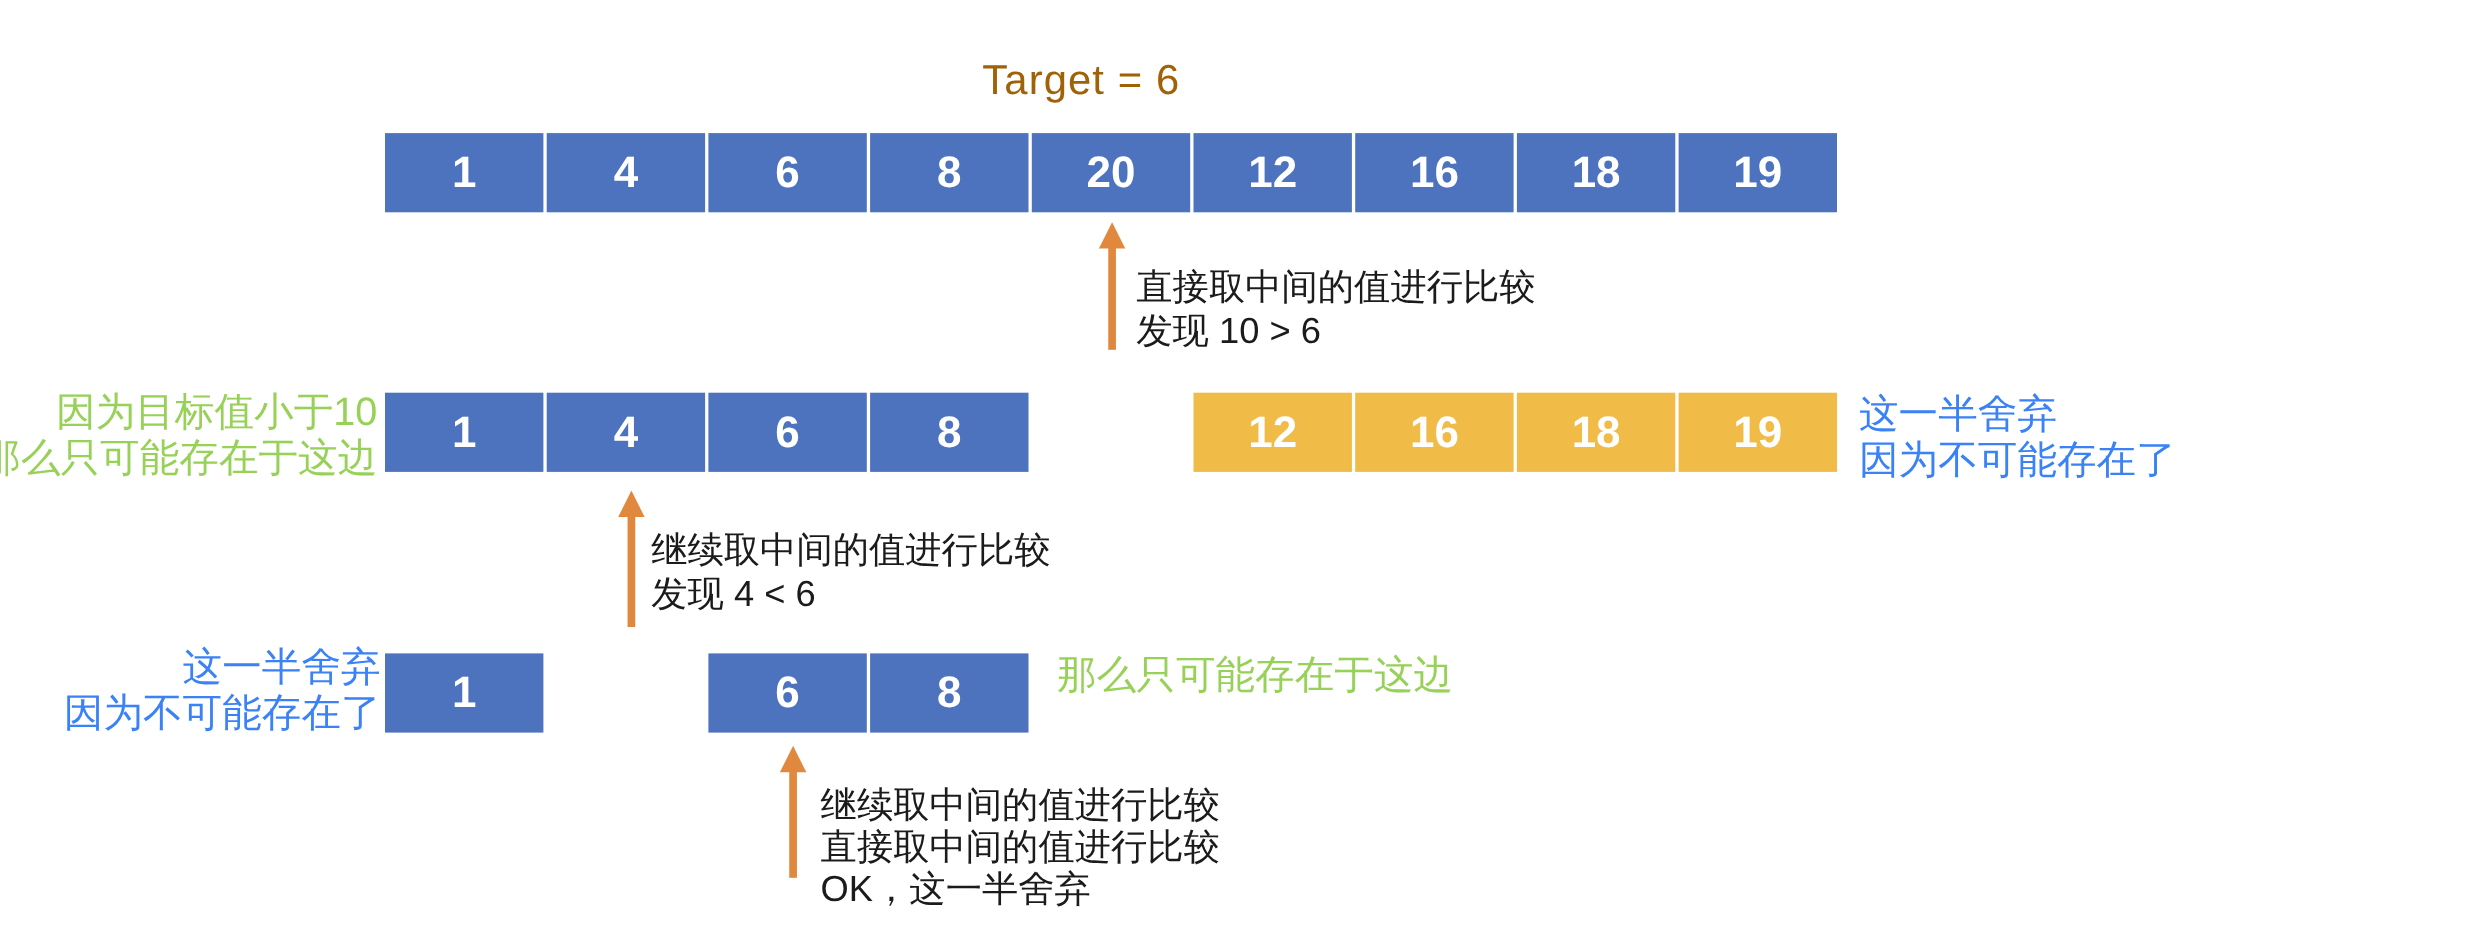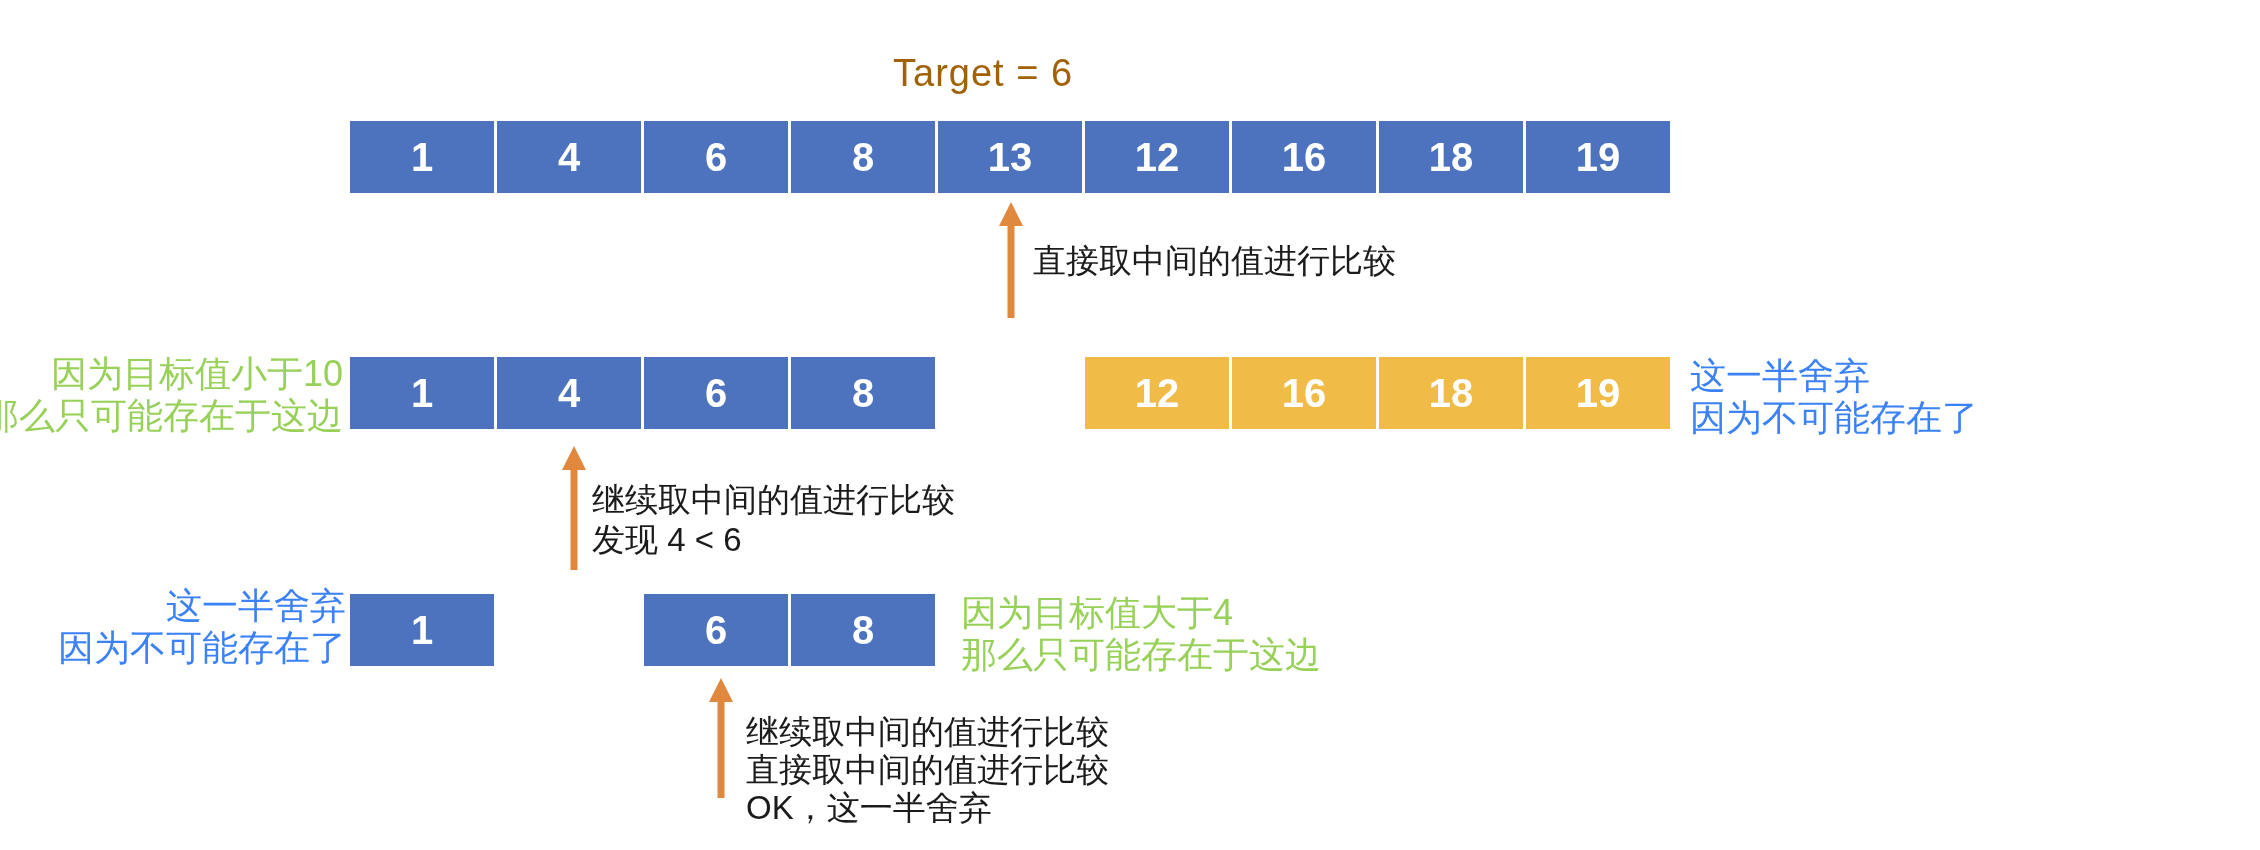--- a/index.html
+++ b/index.html
@@ -69,21 +69,21 @@
 
 <div id="stage">
 
   <div class="title">Target = 6</div>
 
   <div id="seg-row1" class="array-seg">
       <div class="cell blue">1</div>
       <div class="cell blue">4</div>
       <div class="cell blue">6</div>
       <div class="cell blue">8</div>
-      <div class="cell blue">13</div>
+      <div class="cell blue">20</div>
       <div class="cell blue">12</div>
       <div class="cell blue">16</div>
       <div class="cell blue">18</div>
       <div class="cell blue">19</div>
     </div>
   <div id="seg-row2-left" class="array-seg">
       <div class="cell blue">1</div>
       <div class="cell blue">4</div>
       <div class="cell blue">6</div>
       <div class="cell blue">8</div>
@@ -112,20 +112,21 @@
         <polygon points="562,470 586,470 574,446" fill="#E0893E"></polygon>
       </g>
       <g>
         <line x1="721" y1="798" x2="721" y2="698" stroke="#E0893E" stroke-width="7"></line>
         <polygon points="709,702 733,702 721,678" fill="#E0893E"></polygon>
       </g>
     </svg>
 
   <div id="note-step1" class="note">
     <div>直接取中间的值进行比较</div>
+    <div>发现 10 &gt; 6</div>
   </div>
 
   <div id="note-step2" class="note">
     <div>继续取中间的值进行比较</div>
     <div>发现 4 &lt; 6</div>
   </div>
 
   <div id="note-step3" class="note">
     <div>继续取中间的值进行比较</div>
     <div>直接取中间的值进行比较</div>
@@ -141,17 +142,16 @@
     <div>这一半舍弃</div>
     <div>因为不可能存在了</div>
   </div>
 
   <div id="label-discard-left" class="side-label red">
     <div>这一半舍弃</div>
     <div>因为不可能存在了</div>
   </div>
 
   <div id="label-keep-right" class="side-label green">
-    <div>因为目标值大于4</div>
     <div>那么只可能存在于这边</div>
   </div>
 
 </div>
 
 </body></html>

